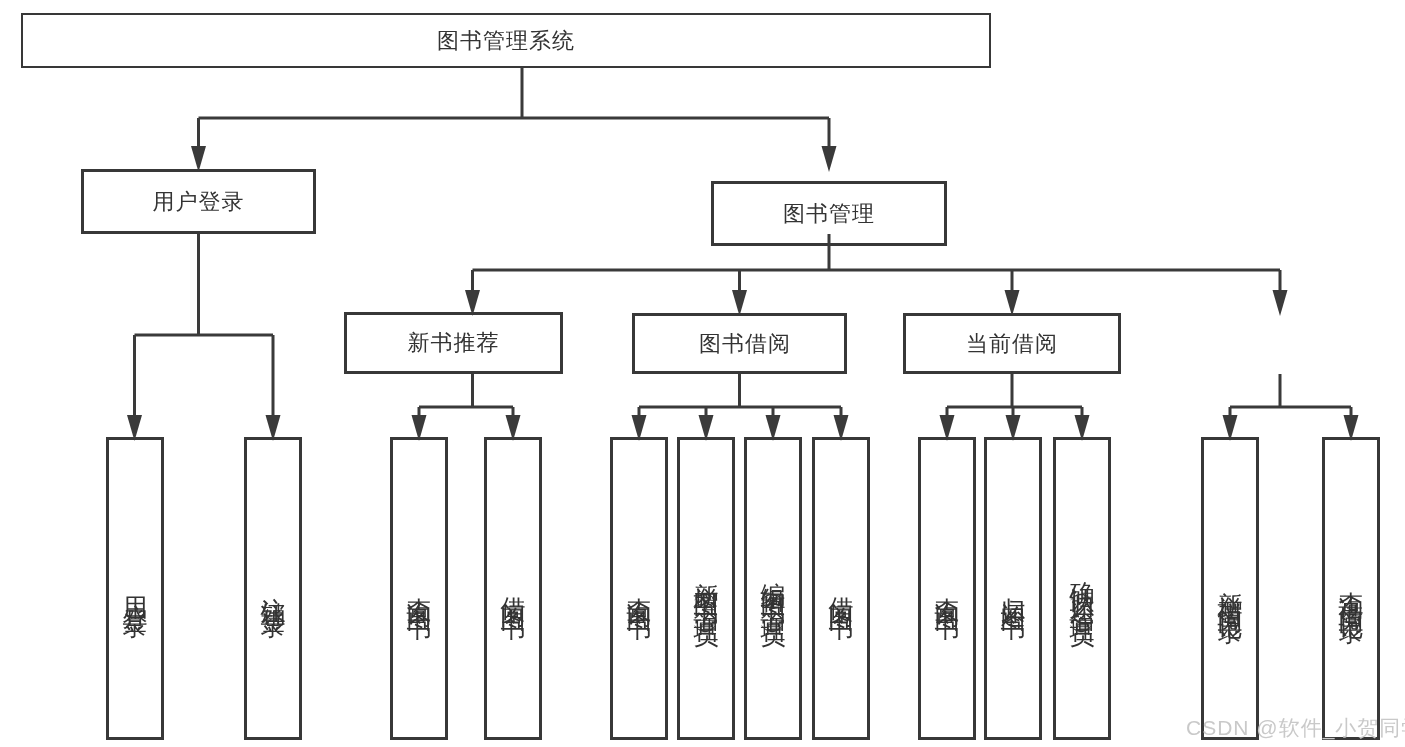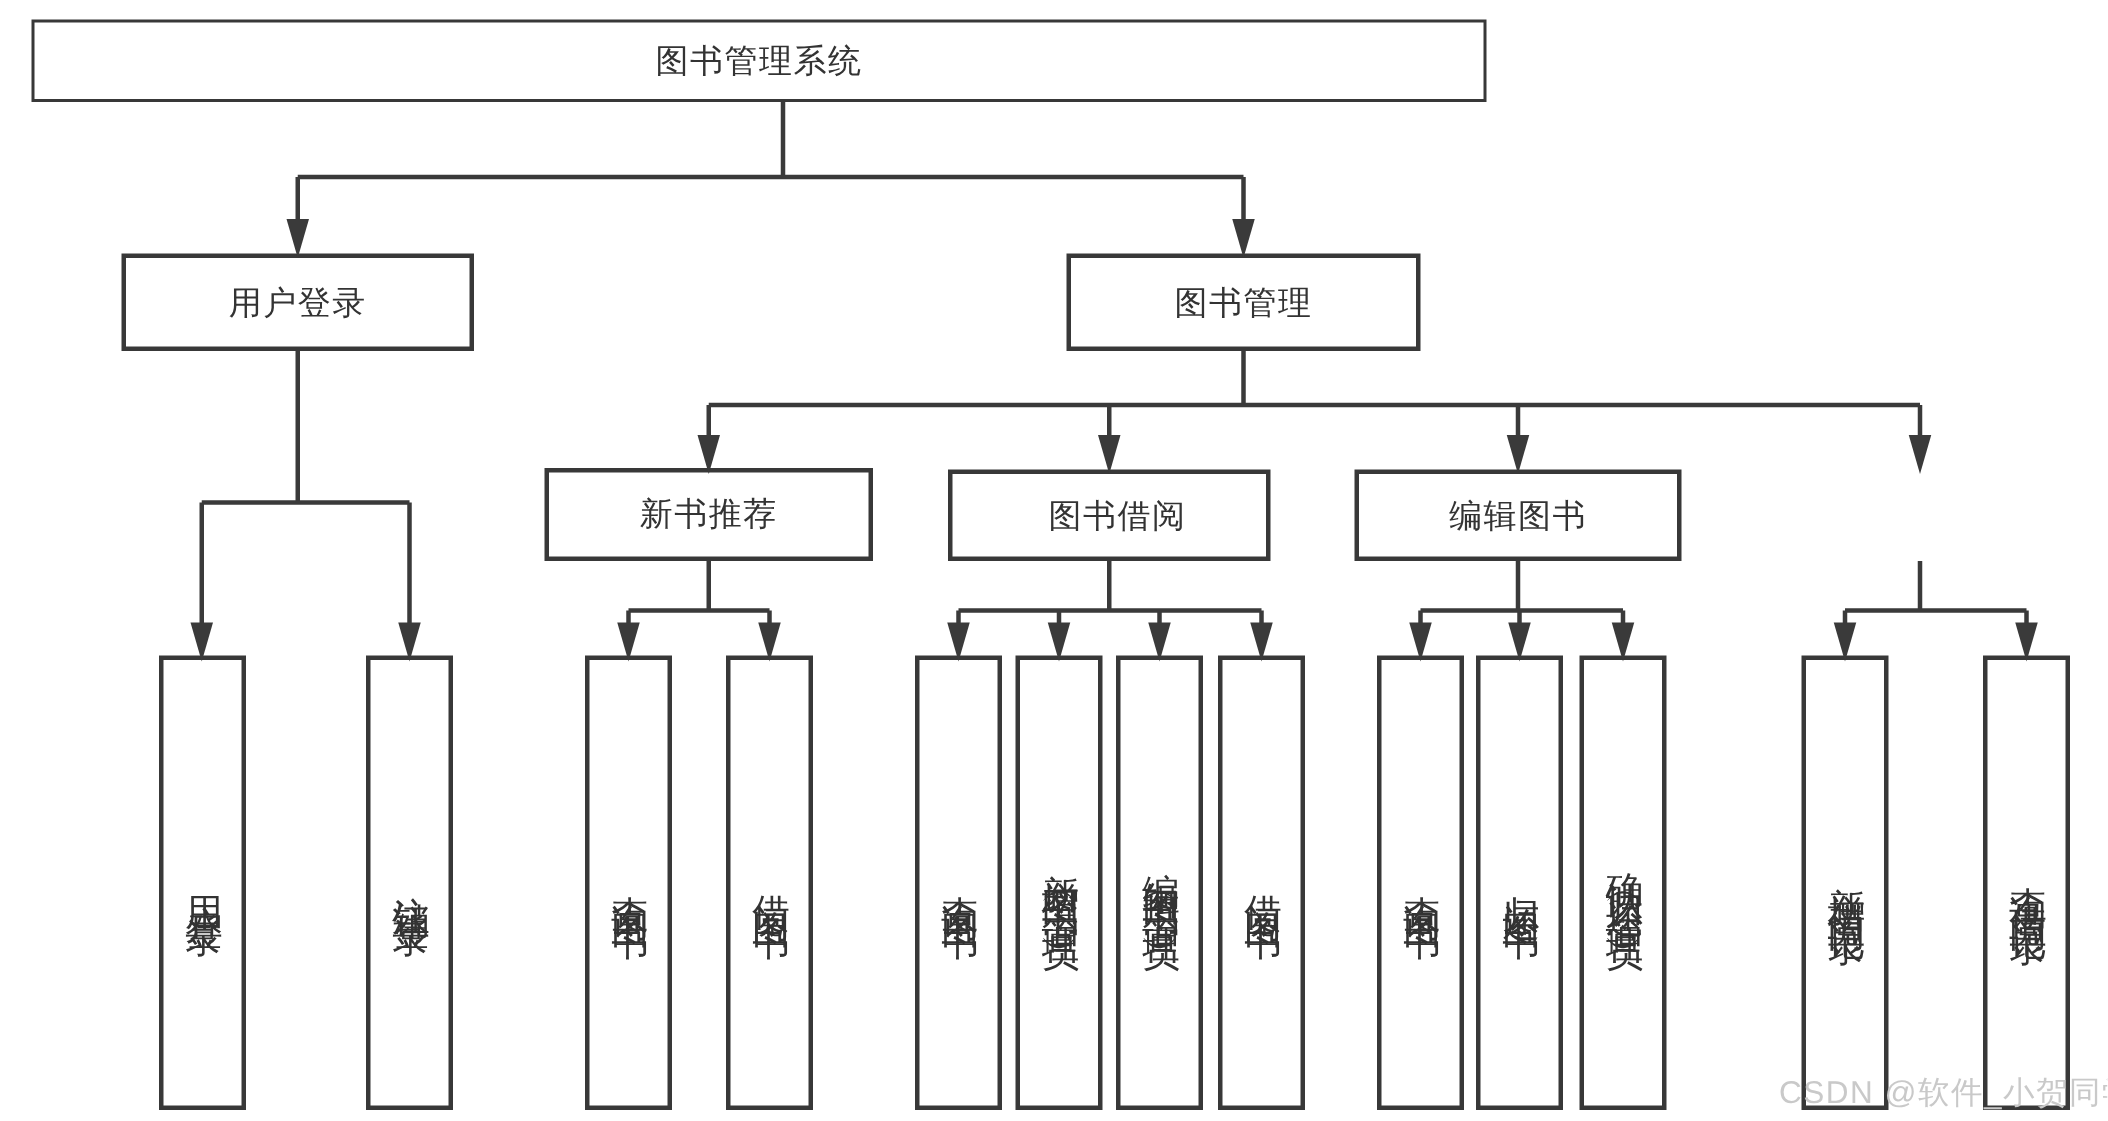--- a/index.html
+++ b/index.html
@@ -117,32 +117,32 @@
     </g>
   </svg>
 
   <div class="node root" style="left:21px; top:13px; width:970px; height:55px;">
     <span class="lbl">图书管理系统</span>
   </div>
 
   <div class="node" style="left:81px; top:169px; width:235px; height:65px;">
     <span class="lbl">用户登录</span>
   </div>
-  <div class="node" style="left:711px; top:169px; width:236px; height:65px;">
+  <div class="node" style="left:711px; top:181px; width:236px; height:65px;">
     <span class="lbl">图书管理</span>
   </div>
 
-  <div class="node" style="left:363px; top:312px; width:219px; height:62px;">
+  <div class="node" style="left:344px; top:312px; width:219px; height:62px;">
     <span class="lbl">新书推荐</span>
   </div>
   <div class="node" style="left:632px; top:313px; width:215px; height:61px;padding-left:11px;">
     <span class="lbl">图书借阅</span>
   </div>
   <div class="node" style="left:903px; top:313px; width:218px; height:61px;">
-    <span class="lbl">编辑图书</span>
+    <span class="lbl">当前借阅</span>
   </div>
 
   <div class="node leaf" style="left:106px; top:437px; width:58px; height:303px;">
     <span class="lbl">用户登录</span>
   </div>
   <div class="node leaf" style="left:244px; top:437px; width:58px; height:303px;">
     <span class="lbl">注销登录</span>
   </div>
 
   <div class="node leaf" style="left:390px; top:437px; width:58px; height:303px;">

